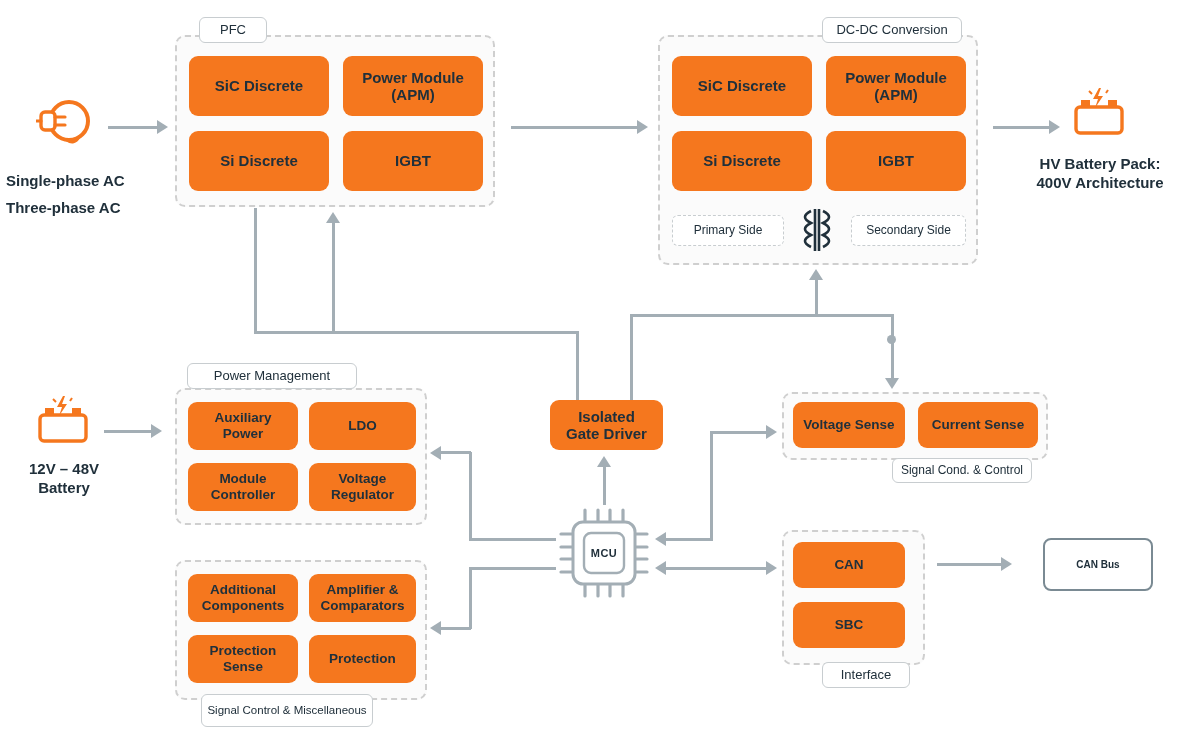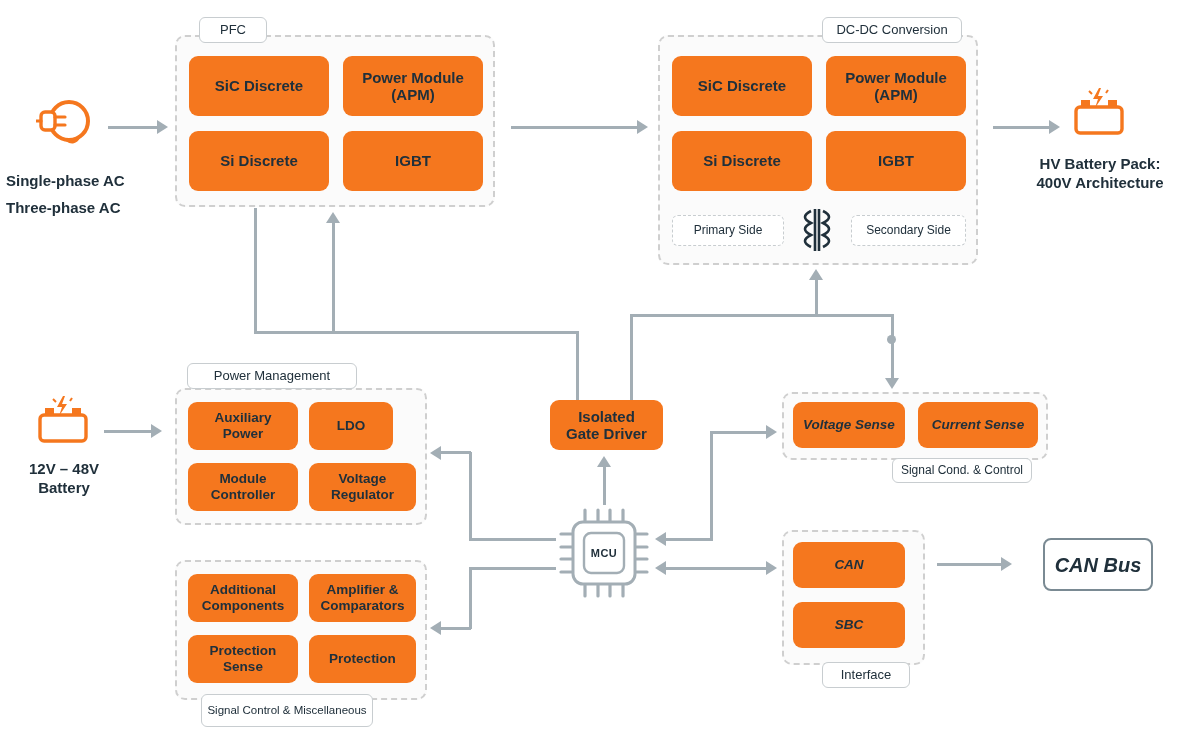--- a/index.html
+++ b/index.html
@@ -10,21 +10,21 @@
   .group { position:absolute; border:2px dashed #CFCFCF; border-radius:10px; background:#FBFBFB; z-index:1; }
   .pill  { position:absolute; background:#fff; border:1.5px solid #C8CDD0; border-radius:6px;
            display:flex; align-items:center; justify-content:center; text-align:center;
            font-weight:normal; font-size:13px; color:var(--dark,#20303B); z-index:4; line-height:1.25; }
   .pill.dashed { border-style:dashed; }
   .block { position:absolute; background:var(--orange,#F5771E); border-radius:9px;
            display:flex; align-items:center; justify-content:center; text-align:center;
            font-weight:bold; font-size:15px; color:#22130A; color:var(--dark,#20303B);
            line-height:1.15; padding:2px 8px; z-index:3; }
   .block-sm { font-size:13.5px; padding:2px 10px; }
-  .block-wide { font-size:13.5px; padding:2px 6px;font-style:italic; }
+  .block-wide { font-size:13.5px; padding:2px 6px; }
   .block-igd { padding:2px 13px; }
 
   .hline,.vline { position:absolute; background:var(--line,#A3AEB5); z-index:2; }
   .hline { height:3px; }
   .vline { width:3px; }
   .arr { position:absolute; width:0; height:0; z-index:2; }
   .arr.right { border-left:11px solid var(--line,#A3AEB5); border-top:7px solid transparent; border-bottom:7px solid transparent; }
   .arr.left  { border-right:11px solid var(--line,#A3AEB5); border-top:7px solid transparent; border-bottom:7px solid transparent; }
   .arr.up    { border-bottom:11px solid var(--line,#A3AEB5); border-left:7px solid transparent; border-right:7px solid transparent; }
   .arr.down  { border-top:11px solid var(--line,#A3AEB5); border-left:7px solid transparent; border-right:7px solid transparent; }
@@ -32,21 +32,21 @@
 
   .label { position:absolute; font-weight:bold; font-size:15px; color:var(--dark,#20303B); z-index:3; }
   .prelines { white-space:pre-line; text-align:center; line-height:1.25; }
 
   .icon { position:absolute; z-index:3; }
   .mcu-wrap { position:absolute; z-index:3; }
   .mcu-label { position:absolute; inset:0; display:flex; align-items:center; justify-content:center;
                font-weight:bold; font-size:11px; letter-spacing:.5px; color:var(--dark,#20303B); }
   .endbox { position:absolute; background:#fff; border:2px solid #7A8A93; border-radius:8px;
             display:flex; align-items:center; justify-content:center; text-align:center;
-            font-weight:bold; font-size:20px; line-height:1.2; color:var(--dark,#20303B); z-index:3;font-style:italic; }
+            font-weight:bold; font-size:10px; line-height:1.2; color:var(--dark,#20303B); z-index:3; }
 </style>
 </head>
 <body>
 
 <div class="canvas">
 
   <svg class="icon" style="left:36px;top:94px;" width="60" height="58" viewBox="0 0 60 58">
     <circle cx="33" cy="27" r="19" fill="none" stroke="#F5771E" stroke-width="4"></circle>
     <rect x="7" y="19" width="18" height="16" fill="#ffffff"></rect>
     <rect x="5" y="18" width="14" height="18" rx="4" fill="#ffffff" stroke="#F5771E" stroke-width="3.4"></rect>
@@ -124,21 +124,21 @@
   </svg>
   <div class="label prelines" style="left:8px;top:460px;width:112px;">12V – 48V
 Battery</div>
 
   <div class="hline" style="left:104px;top:430px;width:47px;"></div>
   <div class="arr right" style="left:151px;top:424px;"></div>
 
   <div class="group" style="left:175px;top:388px;width:252px;height:137px;"></div>
   <div class="pill" style="left:187px;top:363px;width:170px;height:26px;">Power Management</div>
   <div class="block block-sm" style="left:188px;top:402px;width:110px;height:48px;">Auxiliary Power</div>
-  <div class="block block-sm" style="left:309px;top:402px;width:84px;height:48px;">LDO</div>
+  <div class="block block-sm" style="left:309px;top:402px;width:107px;height:48px;">LDO</div>
   <div class="block block-sm" style="left:188px;top:463px;width:110px;height:48px;">Module Controller</div>
   <div class="block block-sm" style="left:309px;top:463px;width:107px;height:48px;">Voltage Regulator</div>
 
   <div class="block block-igd" style="left:550px;top:400px;width:113px;height:50px;">Isolated Gate Driver</div>
 
   <div class="vline" style="left:603px;top:467px;height:38px;"></div>
   <div class="arr up" style="left:597px;top:456px;"></div>
 
   <div class="mcu-wrap" style="left:556px;top:505px;width:96px;height:96px;">
     <svg width="96" height="96" viewBox="0 0 96 96">

